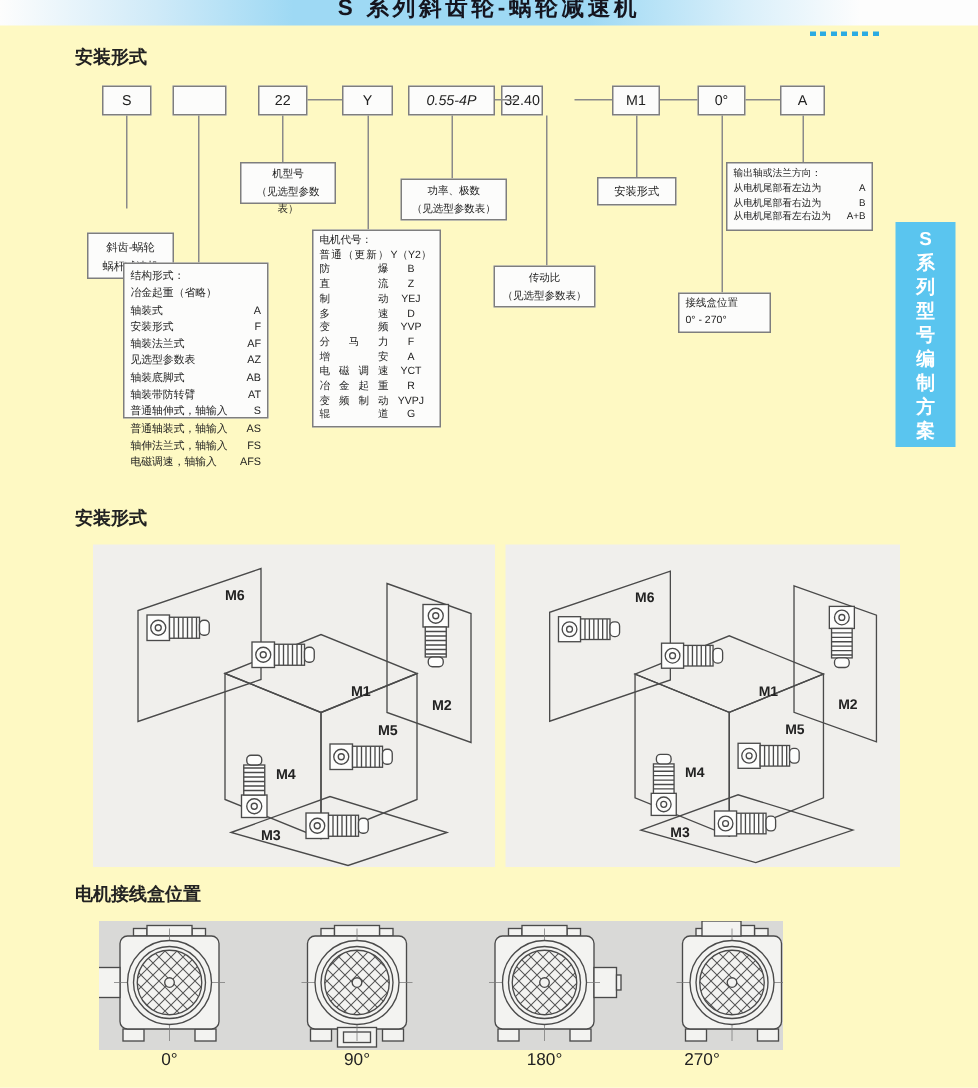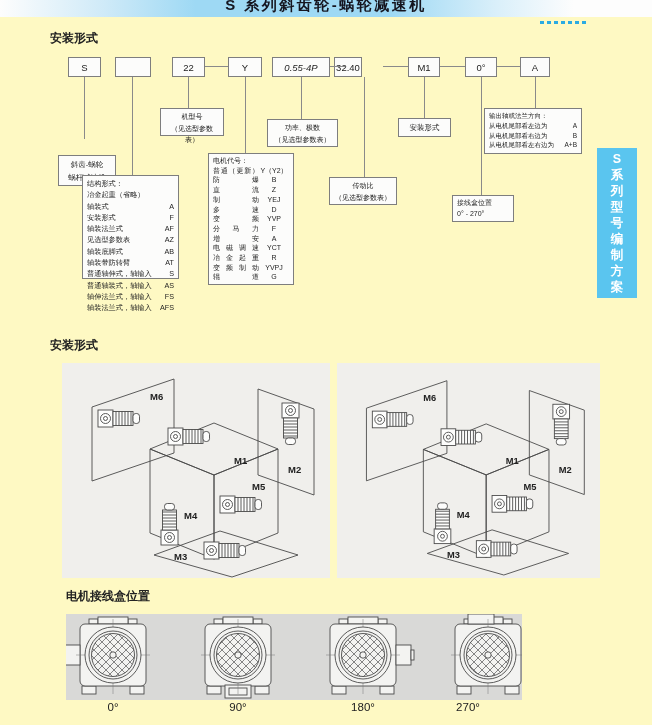--- a/index.html
+++ b/index.html
@@ -141,21 +141,21 @@
         </div>
         <div class="crow">
           <span class="l">普通轴装式，轴输入</span>
           <span class="c">AS</span>
         </div>
         <div class="crow">
           <span class="l">轴伸法兰式，轴输入</span>
           <span class="c">FS</span>
         </div>
         <div class="crow">
-          <span class="l">轴装法兰式，轴输入</span>
+          <span class="l">电磁调速，轴输入</span>
           <span class="c">AFS</span>
         </div>
       </div>
   </div>
 
   <div id="co-motor" class="callout just">
     <div>电机代号：</div>
     <div>
         <div class="crow">
           <span class="l">普通（更新）</span>
@@ -322,21 +322,21 @@
   <use href="#mg1" transform="translate(142,176)"></use>
   <text x="172" y="101" font-size="9.5" font-weight="bold" fill="#222">M1</text>
         <text x="226" y="110" font-size="9.5" font-weight="bold" fill="#222">M2</text>
         <text x="112" y="197" font-size="9.5" font-weight="bold" fill="#222">M3</text>
         <text x="122" y="156" font-size="9.5" font-weight="bold" fill="#222">M4</text>
         <text x="190" y="127" font-size="9.5" font-weight="bold" fill="#222">M5</text>
         <text x="88" y="37" font-size="9.5" font-weight="bold" fill="#222">M6</text>
   </svg>
     </div>
 
-  <div class="sect-title" style="left:50px;top:588px;margin-left:16px;">电机接线盒位置</div>
+  <div class="sect-title" style="left:50px;top:588px;">电机接线盒位置</div>
   <div id="tstrip">
       <svg viewBox="0 0 456 86">
       <defs>
           <pattern id="hp" width="8" height="8" patternUnits="userSpaceOnUse">
         <path d="M0 8 L8 0 M0 0 L8 8" stroke="#555" stroke-width="0.7" fill="none"></path>
       </pattern>
         </defs>
         <g stroke="#4a4a4a" stroke-width="0.9" fill="#f3f3f1">
     <rect x="23" y="5" width="9" height="5"></rect>
     <rect x="62" y="5" width="9" height="5"></rect>

